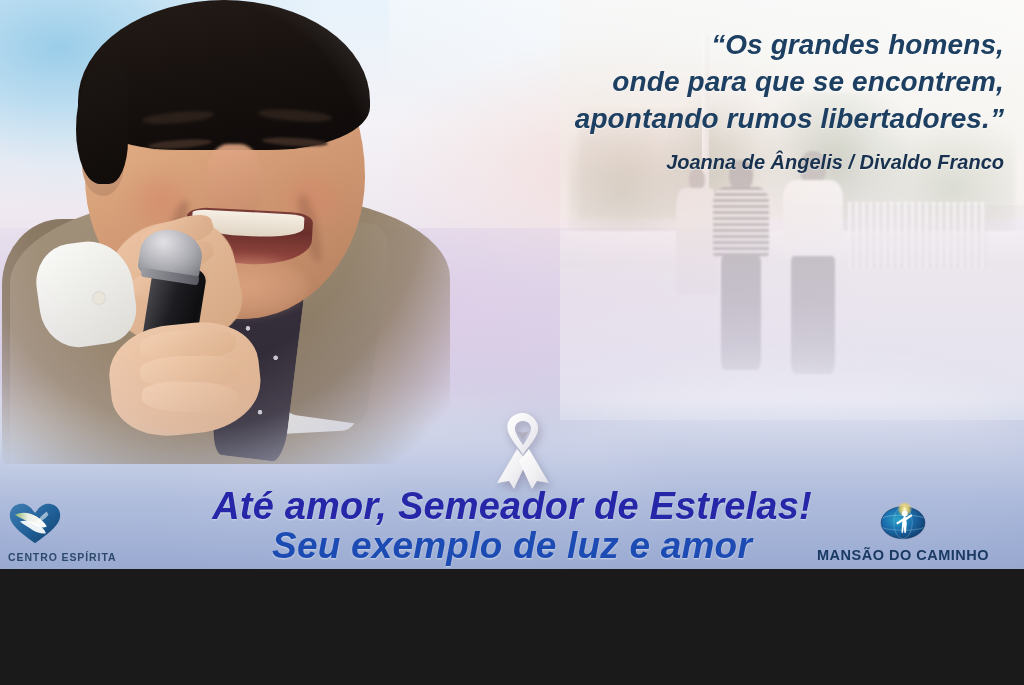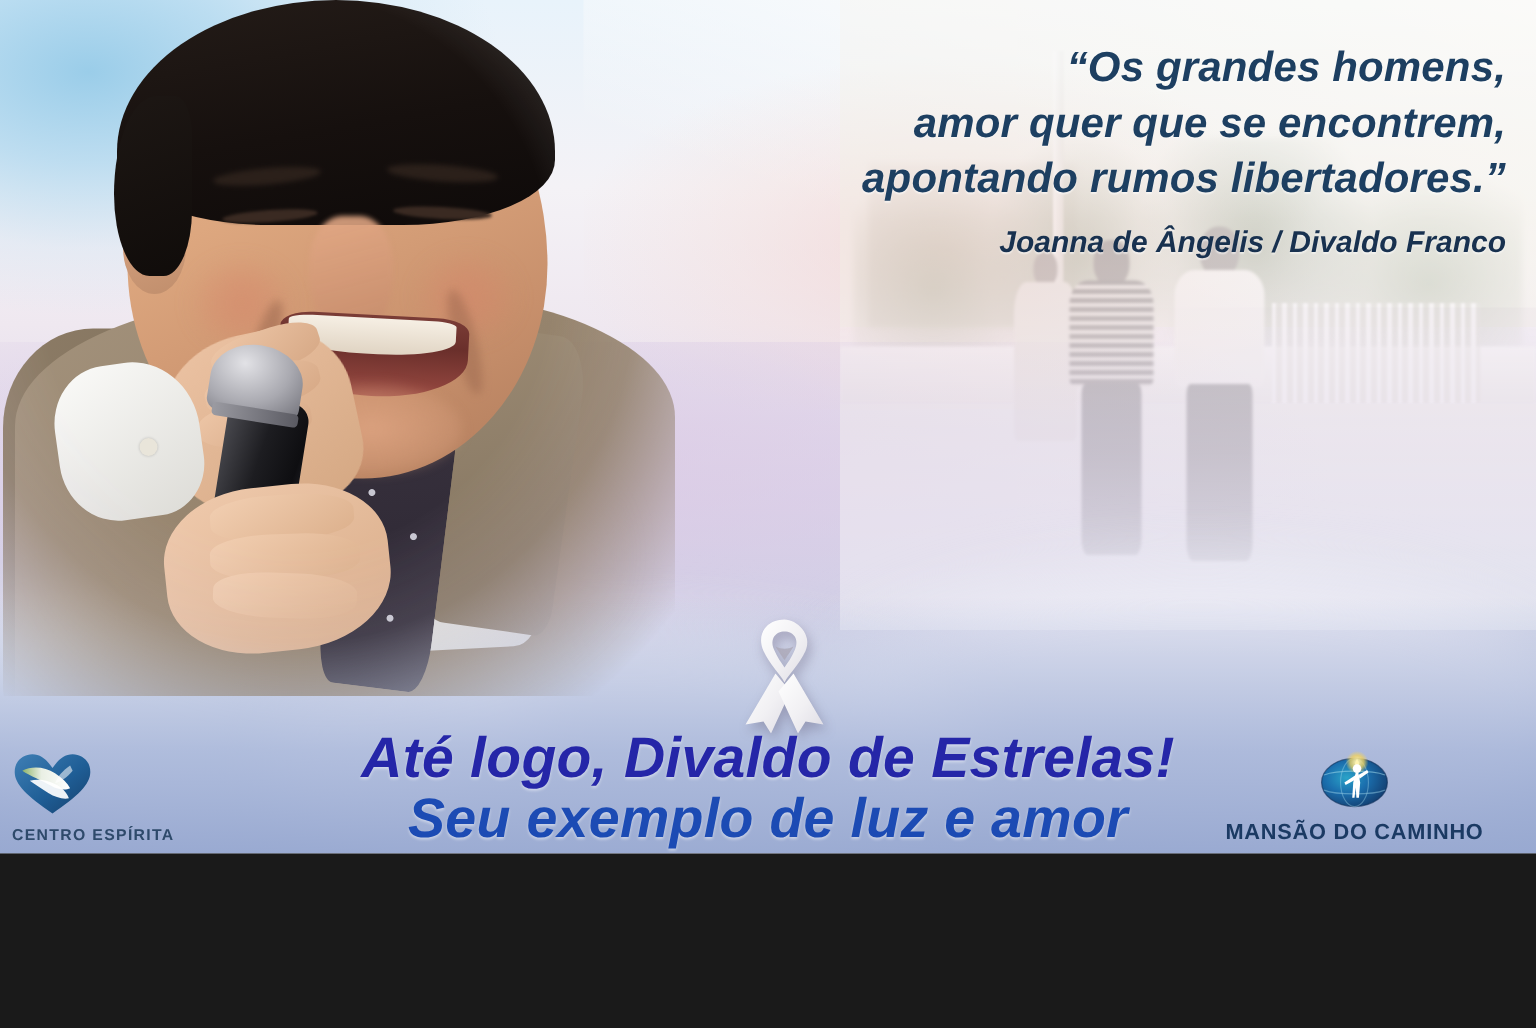--- a/index.html
+++ b/index.html
@@ -432,21 +432,21 @@
       <div class="mic-ring"></div>
       <div class="hand-low"></div>
       <div class="fl fl1"></div>
       <div class="fl fl2"></div>
       <div class="fl fl3"></div>
     </div>
   </div>
 
   <div class="quote">
     <div class="quote-line">“Os grandes homens,</div>
-    <div class="quote-line">amor quer que se encontrem,</div>
+    <div class="quote-line">onde para que se encontrem,</div>
     <div class="quote-line">apontando rumos libertadores.”</div>
     <div class="quote-attr">Joanna de Ângelis / Divaldo Franco</div>
   </div>
 
   <div class="ribbon">
     <svg viewBox="0 0 72 80" width="72" height="80" aria-hidden="true">
       <defs>
         <linearGradient id="rbg" x1="0" y1="0" x2="1" y2="1">
           <stop offset="0%" stop-color="#ffffff"></stop>
           <stop offset="55%" stop-color="#f1f0f3"></stop>
@@ -455,21 +455,21 @@
       </defs>
       <path d="M36 4 C24 4 17 14 22 25 C26 34 33 40 36 46 C39 40 46 34 50 25 C55 14 44 4 36 4 Z
                M36 12 C42 12 46 17 43 24 C41 29 38 33 36 36 C34 33 31 29 29 24 C26 17 30 12 36 12 Z" fill="url(#rbg)"></path>
       <path d="M30 40 L10 74 L22 72 L27 80 L40 52 Z" fill="url(#rbg)"></path>
       <path d="M42 40 L62 74 L50 72 L45 80 L32 52 Z" fill="url(#rbg)"></path>
       <path d="M30 22 C33 27 36 31 36 31 C36 31 39 27 42 22 C38 24 34 24 30 22 Z" fill="#a9a5b4" opacity="0.75"></path>
     </svg>
   </div>
 
   <div class="headline">
-    <div class="hl-line hl-1">Até logo, Divaldo de Estrelas!</div>
+    <div class="hl-line hl-1">Até amor, Semeador de Estrelas!</div>
     <div class="hl-line hl-2">Seu exemplo de luz e amor</div>
   </div>
 
   <div class="logo-left">
     <span class="logo-mark">
       <svg viewBox="0 0 64 50" width="54" height="42" aria-hidden="true">
         <defs>
           <linearGradient id="heartg" x1="0" y1="0" x2="1" y2="1">
             <stop offset="0%" stop-color="#3f7fb5"></stop>
             <stop offset="55%" stop-color="#1f5e96"></stop>

